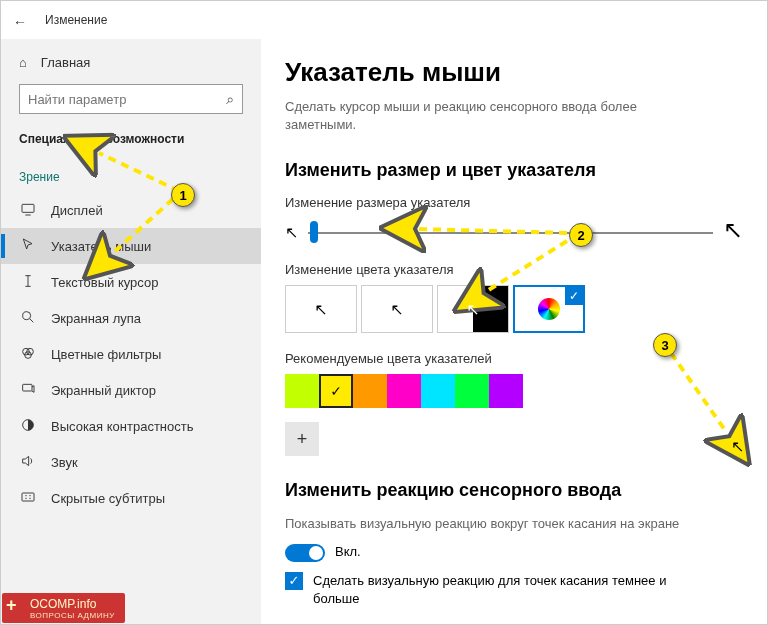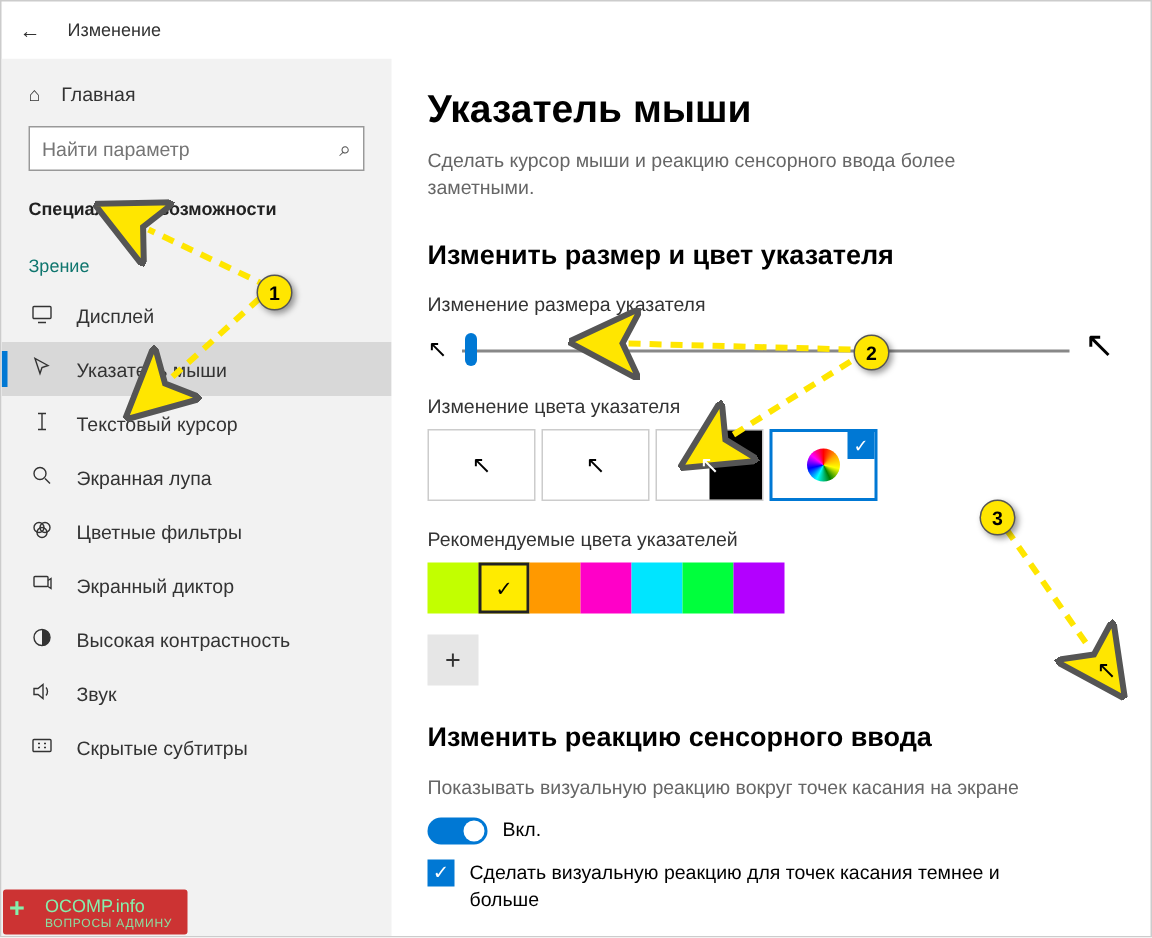--- a/index.html
+++ b/index.html
@@ -68,21 +68,21 @@
 .check-row { display: flex; align-items: flex-start; gap: 10px; margin-top: 8px; max-width: 420px; }
 .checkbox { width: 18px; height: 18px; background: #0078d4; color: #fff; font-size: 13px; display: flex; align-items: center; justify-content: center; flex-shrink: 0; }
 .check-row .lbl { font-size: 13px; line-height: 1.4; }
 
 
 .arrow-svg { position: absolute; pointer-events: none; }
 .bubble { position: absolute; width: 24px; height: 24px; border-radius: 50%; background: #ffe600; border: 1.5px solid #555; display: flex; align-items: center; justify-content: center; font-weight: 700; font-size: 13px; box-shadow: 2px 2px 4px rgba(0,0,0,.4); pointer-events: none; }
 .annot-cursor { position: absolute; font-size: 16px; }
 
 
-.watermark { position: absolute; left: 1px; bottom: 1px; background: #c33; color: #86efac; padding: 4px 10px 3px 28px; font-size: 12px; border-radius: 2px; }
+.watermark { position: absolute; left: 1px; bottom: 1px; background: #c33; color: #fef9c3; padding: 4px 10px 3px 28px; font-size: 12px; border-radius: 2px; }
 .watermark::before { content: "+"; position: absolute; left: 4px; top: 2px; font-size: 18px; font-weight: 700; }
 .watermark small { display: block; font-size: 8px; letter-spacing: .5px; opacity: .9; text-align: center; }
 </style>
 </head>
 <body>
 
 <div class="frame">
   <div class="header">
     <span class="back">←</span>
     <span>Изменение</span>

